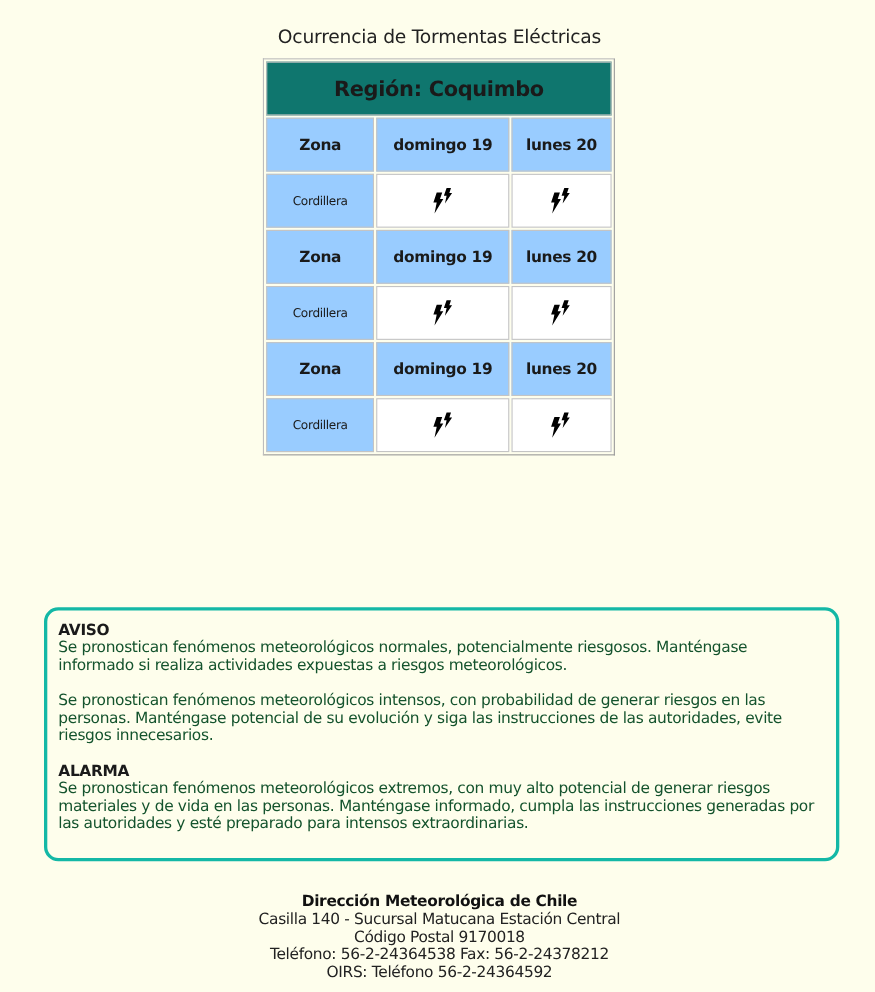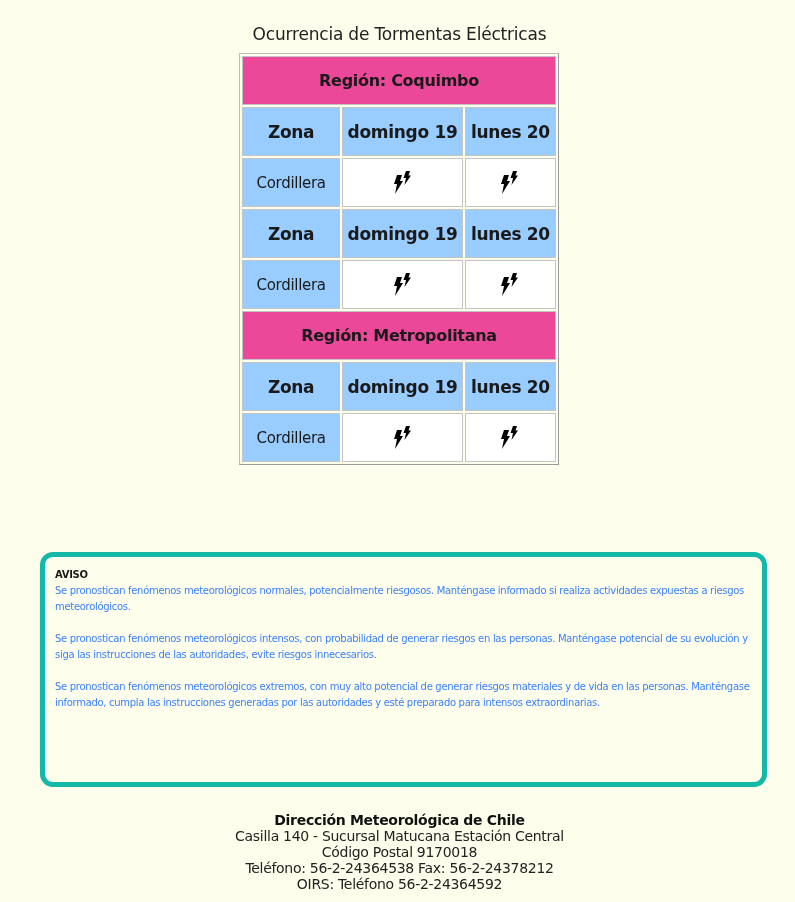--- a/index.html
+++ b/index.html
@@ -39,37 +39,37 @@
     border-bottom-color: #9a9a9a;
     background: #fefeec;
   }
   table.storm td {
     border: 1px solid #c4c4c4;
     text-align: center;
     vertical-align: middle;
     padding: 0;
   }
   td.region {
-    background: #ec4899;
+    background: #0f766e;
     height: 47px;
     font-weight: bold;
-    font-size: 16px;
+    font-size: 19px;
     letter-spacing: -0.3px;
   }
   td.hdr {
     background: #99ccff;
     height: 47px;
     font-weight: bold;
-    font-size: 17px;
+    font-size: 14px;
     letter-spacing: -0.3px;
   }
   td.zone {
     background: #99ccff;
     height: 47px;
-    font-size: 15px;
+    font-size: 11px;
     letter-spacing: -0.3px;
   }
   td.icon-cell {
     background: #ffffff;
     height: 47px;
   }
   .col1 { width: 96px; }
   .col2 { width: 118px; }
   .col3 { width: 89px; }
   .bolt {
@@ -77,30 +77,30 @@
     width: 24px;
     height: 26px;
     vertical-align: middle;
   }
   .legend {
     position: absolute;
     top: 552px;
     left: 40px;
     width: 697px;
     height: 215px;
-    border: 5px solid #14b8a6;
+    border: 3px solid #14b8a6;
     border-radius: 13px;
     padding: 10px 10px 0 10px;
-    font-size: 10px;
+    font-size: 14px;
     line-height: 16px;
     letter-spacing: -0.3px;
   }
   .legend .item { margin-bottom: 16px; }
   .legend .title { font-weight: bold; }
-  .legend .body { color: #3b82f6; }
+  .legend .body { color: #14532d; }
   .footer {
     position: absolute;
     top: 812px;
     left: 0;
     width: 799px;
     text-align: center;
     font-size: 14px;
     line-height: 16px;
     letter-spacing: -0.3px;
     color: #222;
@@ -151,23 +151,20 @@
         <td class="icon-cell"><span class="bolt"><svg viewBox="0 0 24 26" width="24" height="26" xmlns="http://www.w3.org/2000/svg">
                 <path d="M6 5 L11 5 L9 11 L12 11 L4 24 L6 14 L3 14 Z" fill="#000"></path>
                 <path d="M15 1 L19 1 L17.5 5.5 L20 5.5 L13.5 15 L15 8 L12.5 8 Z" fill="#000"></path>
               </svg></span></td>
         <td class="icon-cell"><span class="bolt"><svg viewBox="0 0 24 26" width="24" height="26" xmlns="http://www.w3.org/2000/svg">
                 <path d="M6 5 L11 5 L9 11 L12 11 L4 24 L6 14 L3 14 Z" fill="#000"></path>
                 <path d="M15 1 L19 1 L17.5 5.5 L20 5.5 L13.5 15 L15 8 L12.5 8 Z" fill="#000"></path>
               </svg></span></td>
       </tr>
 
-      <tr>
-        <td class="region" colspan="3">Región: Metropolitana</td>
-      </tr>
       <tr>
         <td class="hdr">Zona</td>
         <td class="hdr">domingo 19</td>
         <td class="hdr">lunes 20</td>
       </tr>
       <tr>
         <td class="zone">Cordillera</td>
         <td class="icon-cell"><span class="bolt"><svg viewBox="0 0 24 26" width="24" height="26" xmlns="http://www.w3.org/2000/svg">
                 <path d="M6 5 L11 5 L9 11 L12 11 L4 24 L6 14 L3 14 Z" fill="#000"></path>
                 <path d="M15 1 L19 1 L17.5 5.5 L20 5.5 L13.5 15 L15 8 L12.5 8 Z" fill="#000"></path>
@@ -182,20 +179,21 @@
 
   <div class="legend">
     <div class="item">
       <div class="title">AVISO</div>
       <div class="body">Se pronostican fenómenos meteorológicos normales, potencialmente riesgosos. Manténgase informado si realiza actividades expuestas a riesgos meteorológicos.</div>
     </div>
     <div class="item">
       <div class="body">Se pronostican fenómenos meteorológicos intensos, con probabilidad de generar riesgos en las personas. Manténgase potencial de su evolución y siga las instrucciones de las autoridades, evite riesgos innecesarios.</div>
     </div>
     <div class="item">
+      <div class="title">ALARMA</div>
       <div class="body">Se pronostican fenómenos meteorológicos extremos, con muy alto potencial de generar riesgos materiales y de vida en las personas. Manténgase informado, cumpla las instrucciones generadas por las autoridades y esté preparado para intensos extraordinarias.</div>
     </div>
   </div>
 
   <div class="footer">
     <div class="org">Dirección Meteorológica de Chile</div>
     <div>Casilla 140 - Sucursal Matucana Estación Central</div>
     <div>Código Postal 9170018</div>
     <div>Teléfono: 56-2-24364538 Fax: 56-2-24378212</div>
     <div>OIRS: Teléfono 56-2-24364592</div>

